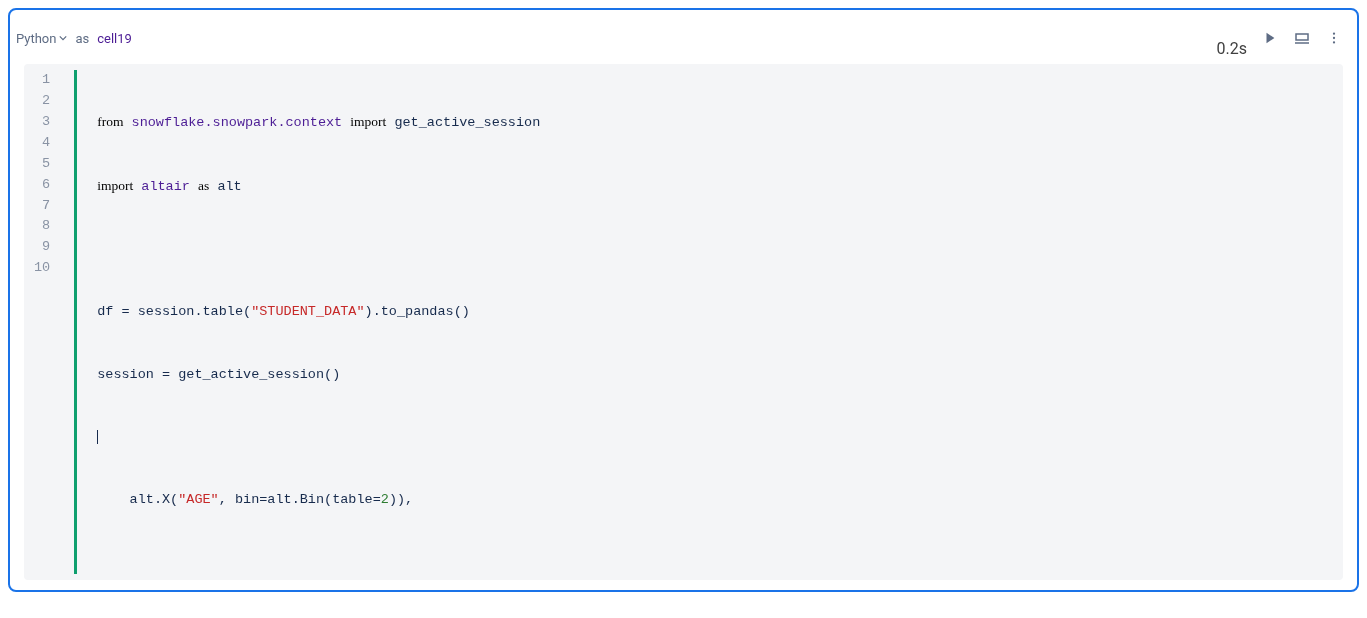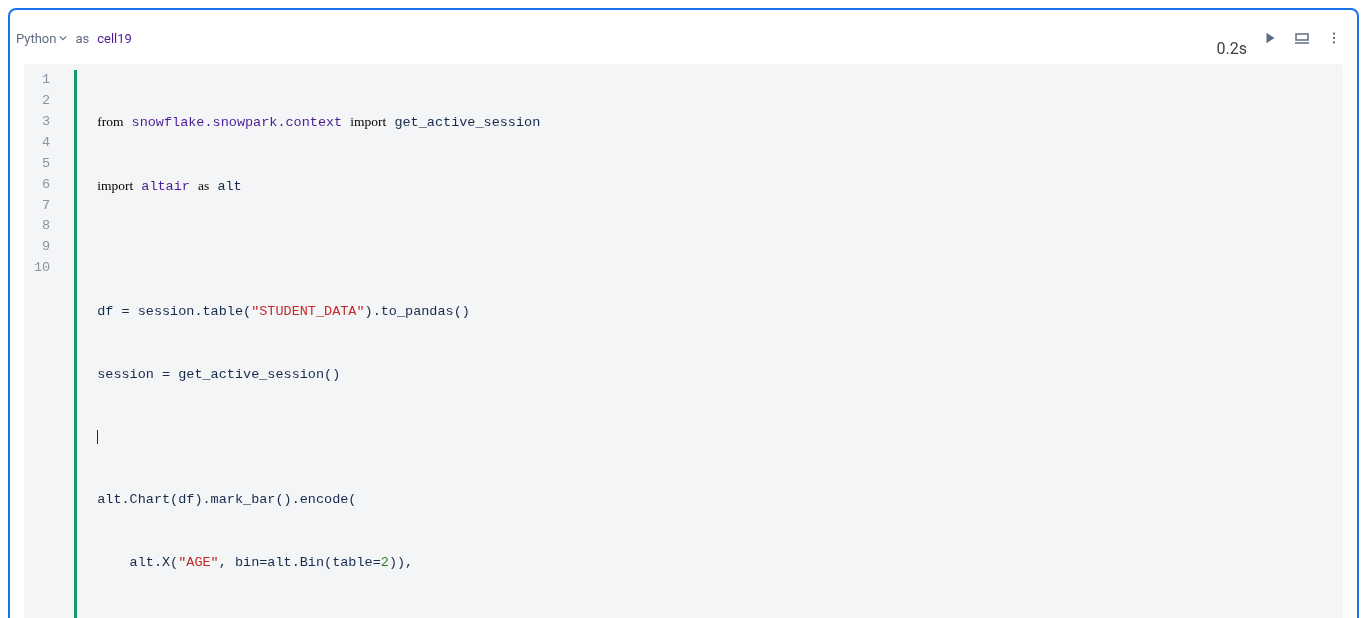--- a/index.html
+++ b/index.html
@@ -154,19 +154,18 @@
       <div>10</div>
     </div>
     <div class="gutter-bar"></div>
     <div class="code-area">
       <div><span style="display:inline-block;width:14px"></span><span class="tk-keyword">from</span> <span class="tk-module">snowflake.snowpark.context</span> <span class="tk-keyword">import</span> <span>get_active_session</span></div>
       <div><span style="display:inline-block;width:14px"></span><span class="tk-keyword">import</span> <span class="tk-module">altair</span> <span class="tk-keyword">as</span> <span>alt</span></div>
       <div>&nbsp;</div>
       <div><span style="display:inline-block;width:14px"></span><span>df = session.table(</span><span class="tk-string">"STUDENT_DATA"</span><span>).to_pandas()</span></div>
       <div><span style="display:inline-block;width:14px"></span><span>session = get_active_session()</span></div>
       <div><span style="display:inline-block;width:14px"></span><span class="cursor-line"></span></div>
-      <div><span style="display:inline-block;width:14px"></span><span>alt.Chart(df).mark_bar().encode(</span></div>
       <div><span style="display:inline-block;width:14px"></span><span>    alt.X(</span><span class="tk-string">"AGE"</span><span>, bin=alt.Bin(table=</span><span class="tk-num">2</span><span>)),</span></div>
       
     </div>
   </div>
 
 </div>
 
 </body></html>

